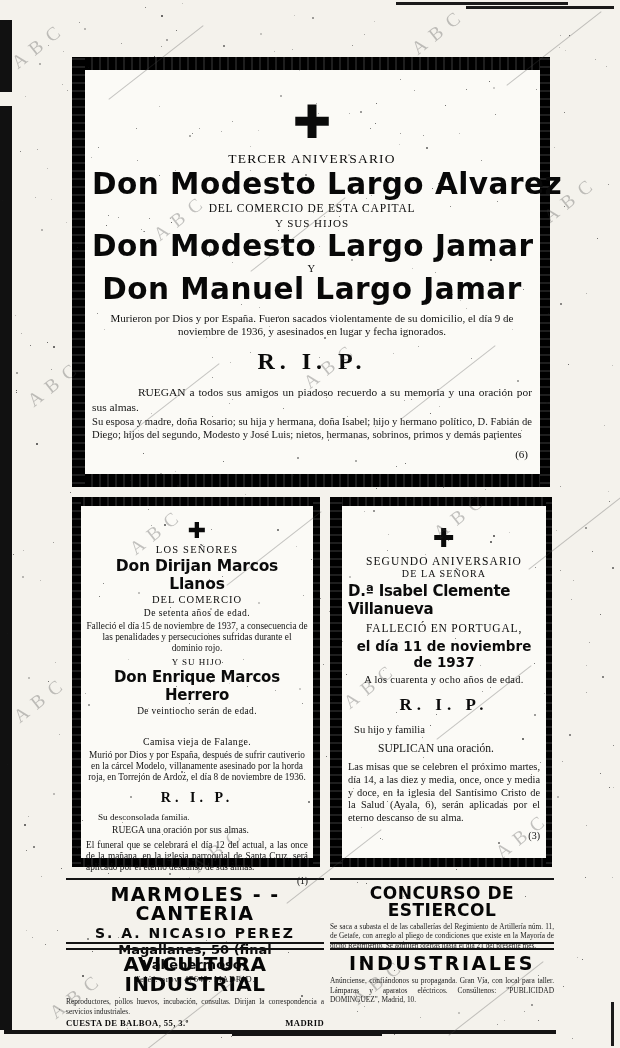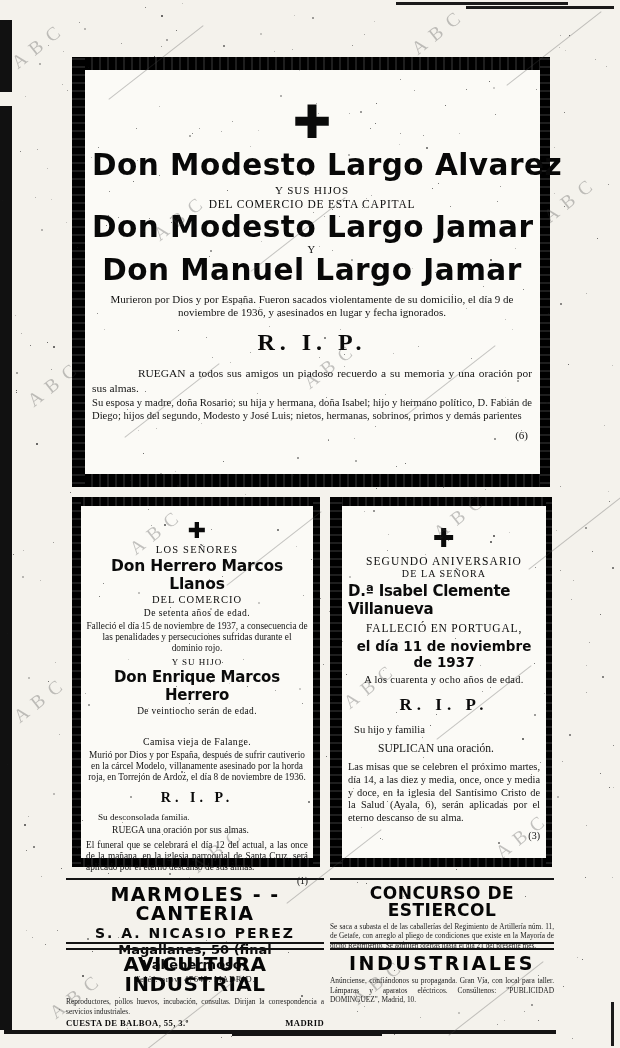--- a/index.html
+++ b/index.html
@@ -219,23 +219,24 @@
 
   <div class="mbox" id="main-ob">
     <div class="inner"></div>
     <div class="border-t texbar bt"></div>
     <div class="border-b texbar bb"></div>
     <div class="border-l texbar-v bl"></div>
     <div class="border-r texbar-v br"></div>
 
     <div class="content">
       <div class="cross" id="main-cross">✚</div>
+      <div class="small-caps-line" id="main-anniv">TERCER ANIVERSARIO</div>
       <div class="bigname" id="n1">Don Modesto Largo Alvarez</div>
+      <div class="small-caps-line" id="main-sub1">DEL COMERCIO DE ESTA CAPITAL</div>
       <div class="small-caps-line" id="main-sub2">Y SUS HIJOS</div>
-      <div class="small-caps-line" id="main-sub1">DEL COMERCIO DE ESTA CAPITAL</div>
       <div class="bigname" id="n2">Don Modesto Largo Jamar</div>
       <div class="small-caps-line" id="main-y">Y</div>
       <div class="bigname" id="n3">Don Manuel Largo Jamar</div>
       <div class="bodytxt" id="main-died">Murieron por Dios y por España. Fueron sacados violentamente de su domicilio, el día 9 de noviembre de 1936, y asesinados en lugar y fecha ignorados.</div>
       <div class="rip" id="main-rip">R. I. P.</div>
       <div class="bodytxt" id="main-ruegan">RUEGAN a todos sus amigos un piadoso recuerdo a su memoria y una oración por sus almas.</div>
       <div class="bodytxt" id="main-family">Su esposa y madre, doña Rosario; su hija y hermana, doña Isabel; hijo y hermano político, D. Fabián de Diego; hijos del segundo, Modesto y José Luis; nietos, hermanas, sobrinos, primos y demás parientes</div>
       <div class="refnum" id="main-ref">(6)</div>
     </div>
   </div>
@@ -243,21 +244,21 @@
   <div class="mbox" id="left-ob">
     <div class="inner"></div>
     <div class="border-t texbar bt"></div>
     <div class="border-b texbar bb"></div>
     <div class="border-l texbar-v bl"></div>
     <div class="border-r texbar-v br"></div>
 
     <div class="content">
       <div class="cross" id="l-cross">✚</div>
       <div class="small-caps-line" id="l-senores">LOS SEÑORES</div>
-      <div id="ln1">Don Herrero Marcos Llanos</div>
+      <div id="ln1">Don Dirijan Marcos Llanos</div>
       <div class="small-caps-line" id="l-com">DEL COMERCIO</div>
       <div class="small-caps-line" id="l-age">De setenta años de edad.</div>
       <div class="bodytxt" id="l-death1">Falleció el día 15 de noviembre de 1937, a consecuencia de las penalidades y persecuciones sufridas durante el dominio rojo.</div>
       <div class="small-caps-line" id="l-yhijo">Y SU HIJO</div>
       <div id="ln2">Don Enrique Marcos Herrero</div>
       <div class="small-caps-line" id="l-age2">De veintiocho serán de edad.</div>
       <div class="small-caps-line" id="l-falange">Camisa vieja de Falange.</div>
       <div class="bodytxt" id="l-death2">Murió por Dios y por España, después de sufrir cautiverio en la cárcel Modelo, villanamente asesinado por la horda roja, en Torrejón de Ardoz, el día 8 de noviembre de 1936.</div>
       <div class="rip" id="l-rip">R. I. P.</div>
       <div class="bodytxt" id="l-fam">Su desconsolada familia.</div>

